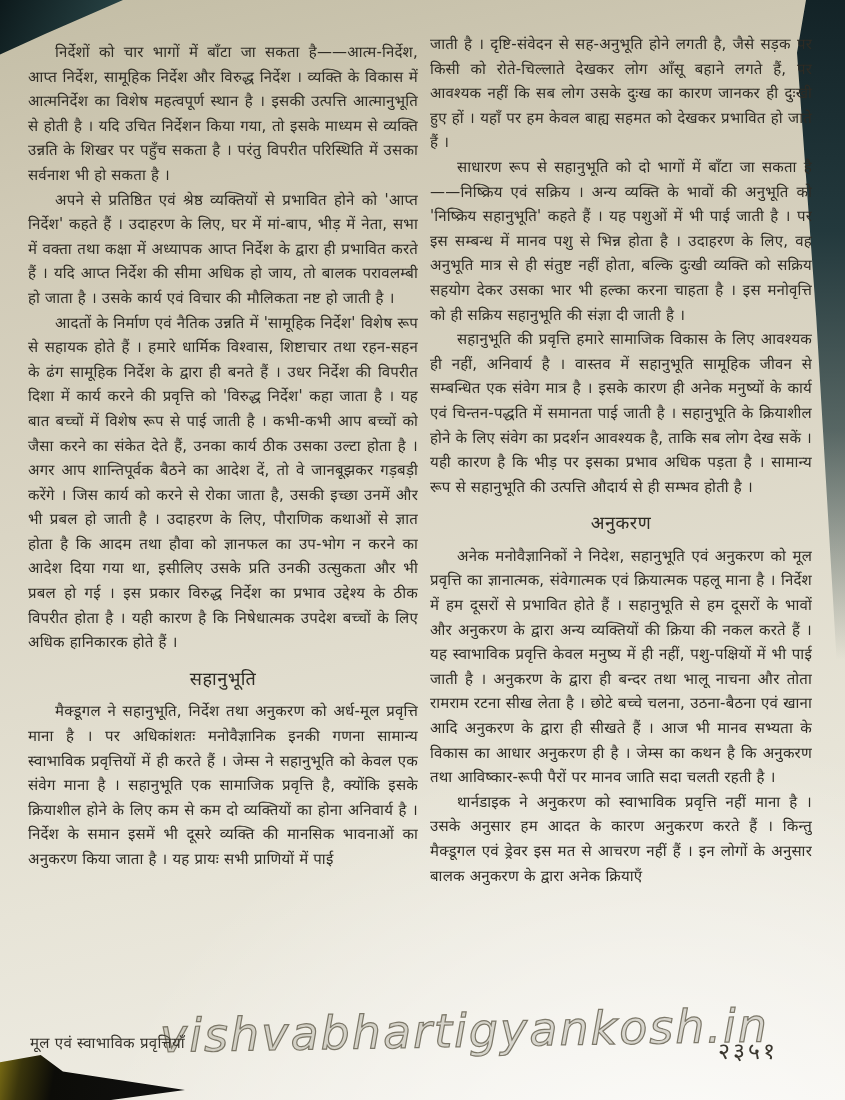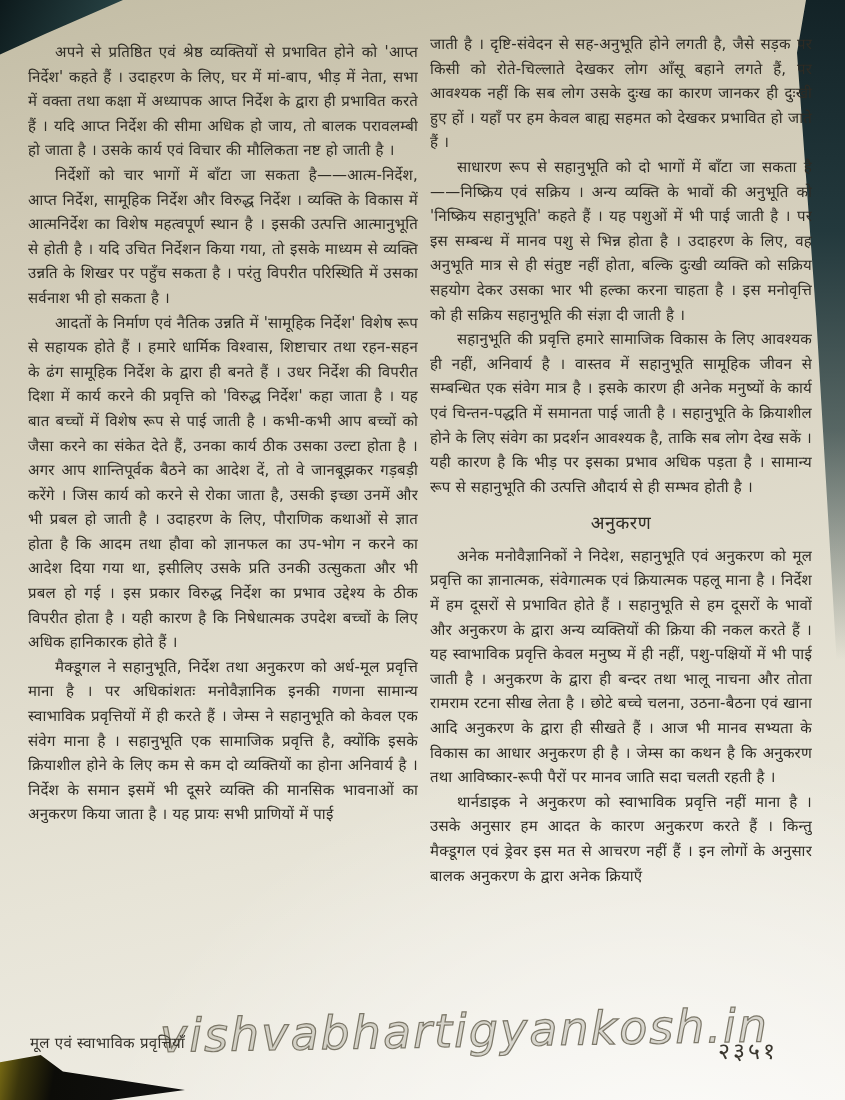--- a/index.html
+++ b/index.html
@@ -74,23 +74,24 @@
 </head>
 <body>
 
 <div class="page">
 
   <div class="artifact tl"></div>
   <div class="artifact tr"></div>
   <div class="artifact bl"></div>
 
   <div class="col col-left">
+    <p class="para indent">निर्देशों को चार भागों में बाँटा जा सकता है——आत्म-निर्देश, आप्त निर्देश, सामूहिक निर्देश और विरुद्ध निर्देश । व्यक्ति के विकास में आत्मनिर्देश का विशेष महत्वपूर्ण स्थान है । इसकी उत्पत्ति आत्मानुभूति से होती है । यदि उचित निर्देशन किया गया, तो इसके माध्यम से व्यक्ति उन्नति के शिखर पर पहुँच सकता है । परंतु विपरीत परिस्थिति में उसका सर्वनाश भी हो सकता है ।</p>
     <p class="para indent">अपने से प्रतिष्ठित एवं श्रेष्ठ व्यक्तियों से प्रभावित होने को 'आप्त निर्देश' कहते हैं । उदाहरण के लिए, घर में मां-बाप, भीड़ में नेता, सभा में वक्ता तथा कक्षा में अध्यापक आप्त निर्देश के द्वारा ही प्रभावित करते हैं । यदि आप्त निर्देश की सीमा अधिक हो जाय, तो बालक परावलम्बी हो जाता है । उसके कार्य एवं विचार की मौलिकता नष्ट हो जाती है ।</p>
-    <p class="para indent">निर्देशों को चार भागों में बाँटा जा सकता है——आत्म-निर्देश, आप्त निर्देश, सामूहिक निर्देश और विरुद्ध निर्देश । व्यक्ति के विकास में आत्मनिर्देश का विशेष महत्वपूर्ण स्थान है । इसकी उत्पत्ति आत्मानुभूति से होती है । यदि उचित निर्देशन किया गया, तो इसके माध्यम से व्यक्ति उन्नति के शिखर पर पहुँच सकता है । परंतु विपरीत परिस्थिति में उसका सर्वनाश भी हो सकता है ।</p>
     <p class="para indent">आदतों के निर्माण एवं नैतिक उन्नति में 'सामूहिक निर्देश' विशेष रूप से सहायक होते हैं । हमारे धार्मिक विश्वास, शिष्टाचार तथा रहन-सहन के ढंग सामूहिक निर्देश के द्वारा ही बनते हैं । उधर निर्देश की विपरीत दिशा में कार्य करने की प्रवृत्ति को 'विरुद्ध निर्देश' कहा जाता है । यह बात बच्चों में विशेष रूप से पाई जाती है । कभी-कभी आप बच्चों को जैसा करने का संकेत देते हैं, उनका कार्य ठीक उसका उल्टा होता है । अगर आप शान्तिपूर्वक बैठने का आदेश दें, तो वे जानबूझकर गड़बड़ी करेंगे । जिस कार्य को करने से रोका जाता है, उसकी इच्छा उनमें और भी प्रबल हो जाती है । उदाहरण के लिए, पौराणिक कथाओं से ज्ञात होता है कि आदम तथा हौवा को ज्ञानफल का उप-भोग न करने का आदेश दिया गया था, इसीलिए उसके प्रति उनकी उत्सुकता और भी प्रबल हो गई । इस प्रकार विरुद्ध निर्देश का प्रभाव उद्देश्य के ठीक विपरीत होता है । यही कारण है कि निषेधात्मक उपदेश बच्चों के लिए अधिक हानिकारक होते हैं ।</p>
+    <h2 class="col-heading">सहानुभूति</h2>
     <p class="para indent">मैक्डूगल ने सहानुभूति, निर्देश तथा अनुकरण को अर्ध-मूल प्रवृत्ति माना है । पर अधिकांशतः मनोवैज्ञानिक इनकी गणना सामान्य स्वाभाविक प्रवृत्तियों में ही करते हैं । जेम्स ने सहानुभूति को केवल एक संवेग माना है । सहानुभूति एक सामाजिक प्रवृत्ति है, क्योंकि इसके क्रियाशील होने के लिए कम से कम दो व्यक्तियों का होना अनिवार्य है । निर्देश के समान इसमें भी दूसरे व्यक्ति की मानसिक भावनाओं का अनुकरण किया जाता है । यह प्रायः सभी प्राणियों में पाई</p>
   </div>
 
   <div class="col col-right">
     <p class="para">जाती है । दृष्टि-संवेदन से सह-अनुभूति होने लगती है, जैसे सड़क पर किसी को रोते-चिल्लाते देखकर लोग आँसू बहाने लगते हैं, पर आवश्यक नहीं कि सब लोग उसके दुःख का कारण जानकर ही दुःखी हुए हों । यहाँ पर हम केवल बाह्य सहमत को देखकर प्रभावित हो जाते हैं ।</p>
     <p class="para indent">साधारण रूप से सहानुभूति को दो भागों में बाँटा जा सकता है——निष्क्रिय एवं सक्रिय । अन्य व्यक्ति के भावों की अनुभूति को 'निष्क्रिय सहानुभूति' कहते हैं । यह पशुओं में भी पाई जाती है । पर इस सम्बन्ध में मानव पशु से भिन्न होता है । उदाहरण के लिए, वह अनुभूति मात्र से ही संतुष्ट नहीं होता, बल्कि दुःखी व्यक्ति को सक्रिय सहयोग देकर उसका भार भी हल्का करना चाहता है । इस मनोवृत्ति को ही सक्रिय सहानुभूति की संज्ञा दी जाती है ।</p>
     <p class="para indent">सहानुभूति की प्रवृत्ति हमारे सामाजिक विकास के लिए आवश्यक ही नहीं, अनिवार्य है । वास्तव में सहानुभूति सामूहिक जीवन से सम्बन्धित एक संवेग मात्र है । इसके कारण ही अनेक मनुष्यों के कार्य एवं चिन्तन-पद्धति में समानता पाई जाती है । सहानुभूति के क्रियाशील होने के लिए संवेग का प्रदर्शन आवश्यक है, ताकि सब लोग देख सकें । यही कारण है कि भीड़ पर इसका प्रभाव अधिक पड़ता है । सामान्य रूप से सहानुभूति की उत्पत्ति औदार्य से ही सम्भव होती है ।</p>
     <h2 class="col-heading">अनुकरण</h2>
     <p class="para indent">अनेक मनोवैज्ञानिकों ने निदेश, सहानुभूति एवं अनुकरण को मूल प्रवृत्ति का ज्ञानात्मक, संवेगात्मक एवं क्रियात्मक पहलू माना है । निर्देश में हम दूसरों से प्रभावित होते हैं । सहानुभूति से हम दूसरों के भावों और अनुकरण के द्वारा अन्य व्यक्तियों की क्रिया की नकल करते हैं । यह स्वाभाविक प्रवृत्ति केवल मनुष्य में ही नहीं, पशु-पक्षियों में भी पाई जाती है । अनुकरण के द्वारा ही बन्दर तथा भालू नाचना और तोता रामराम रटना सीख लेता है । छोटे बच्चे चलना, उठना-बैठना एवं खाना आदि अनुकरण के द्वारा ही सीखते हैं । आज भी मानव सभ्यता के विकास का आधार अनुकरण ही है । जेम्स का कथन है कि अनुकरण तथा आविष्कार-रूपी पैरों पर मानव जाति सदा चलती रहती है ।</p>
     <p class="para indent">थार्नडाइक ने अनुकरण को स्वाभाविक प्रवृत्ति नहीं माना है । उसके अनुसार हम आदत के कारण अनुकरण करते हैं । किन्तु मैक्डूगल एवं ड्रेवर इस मत से आचरण नहीं हैं । इन लोगों के अनुसार बालक अनुकरण के द्वारा अनेक क्रियाएँ</p>

